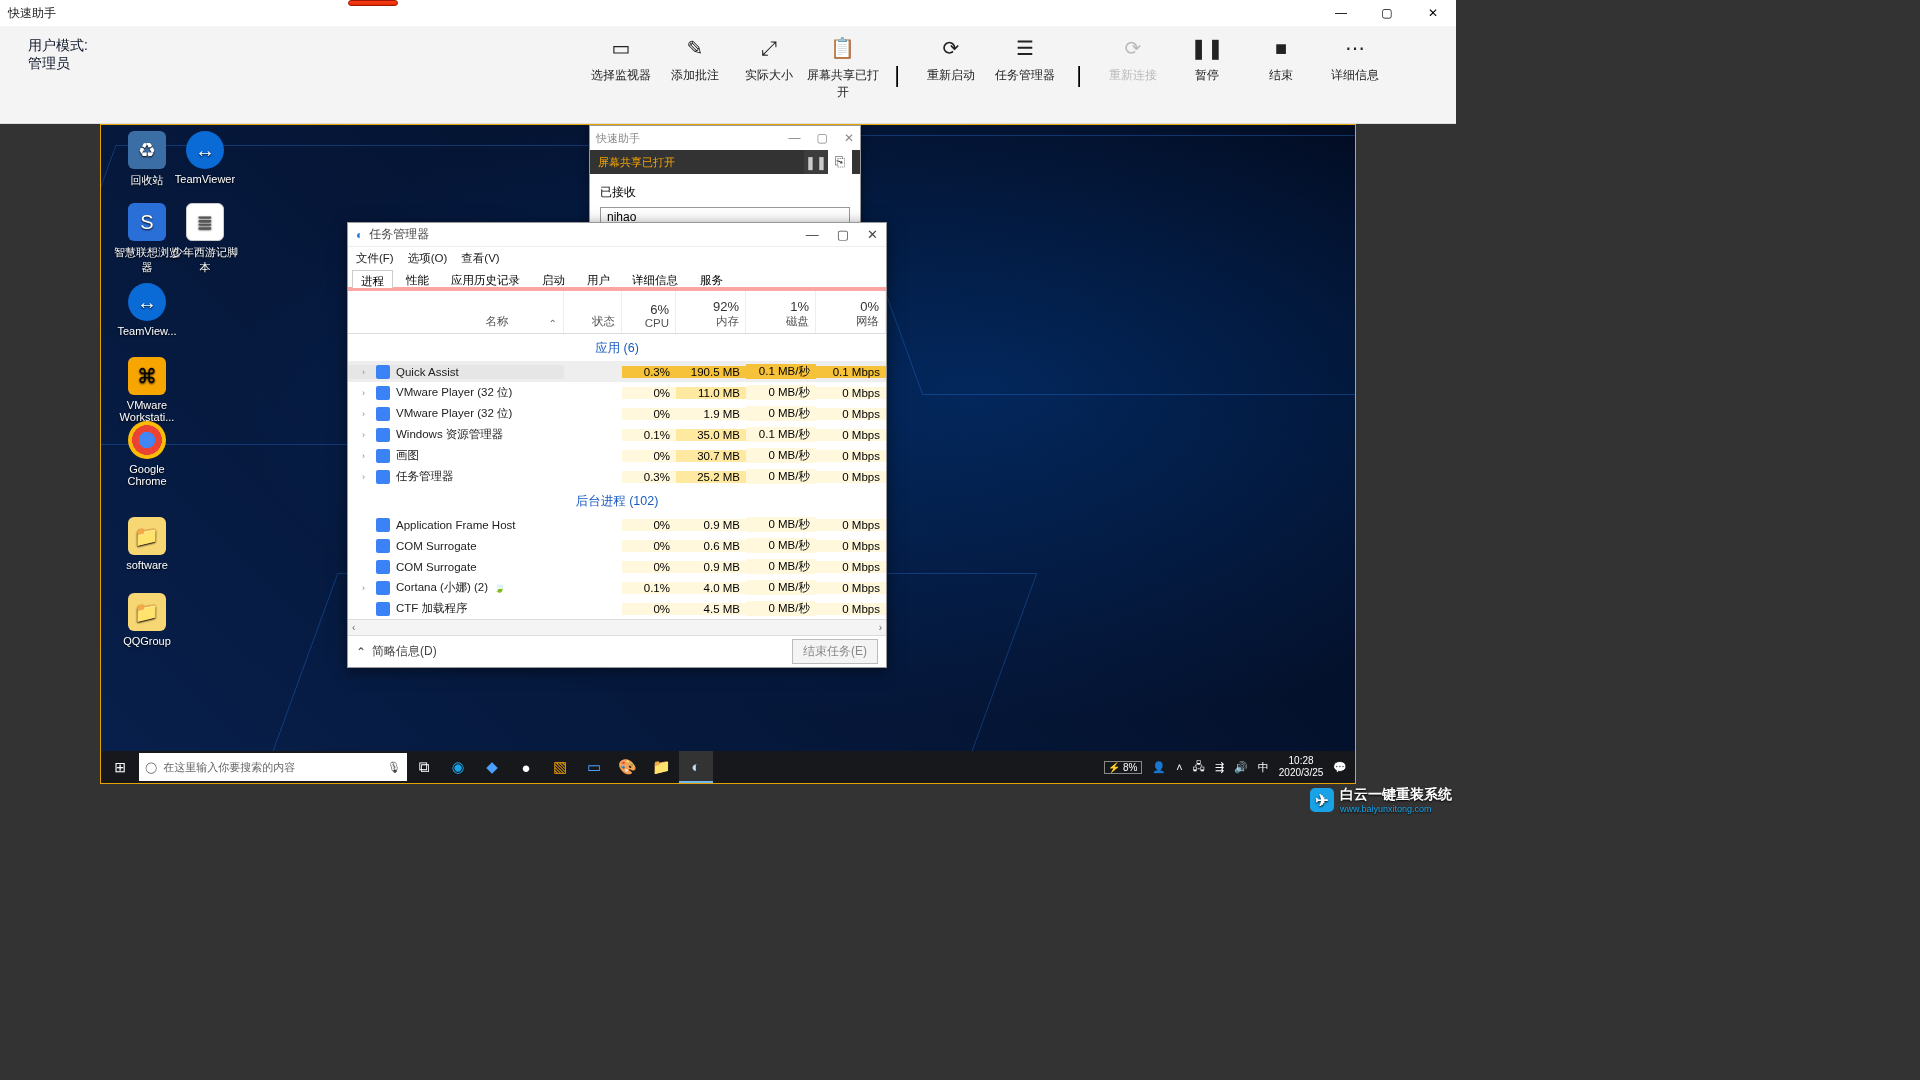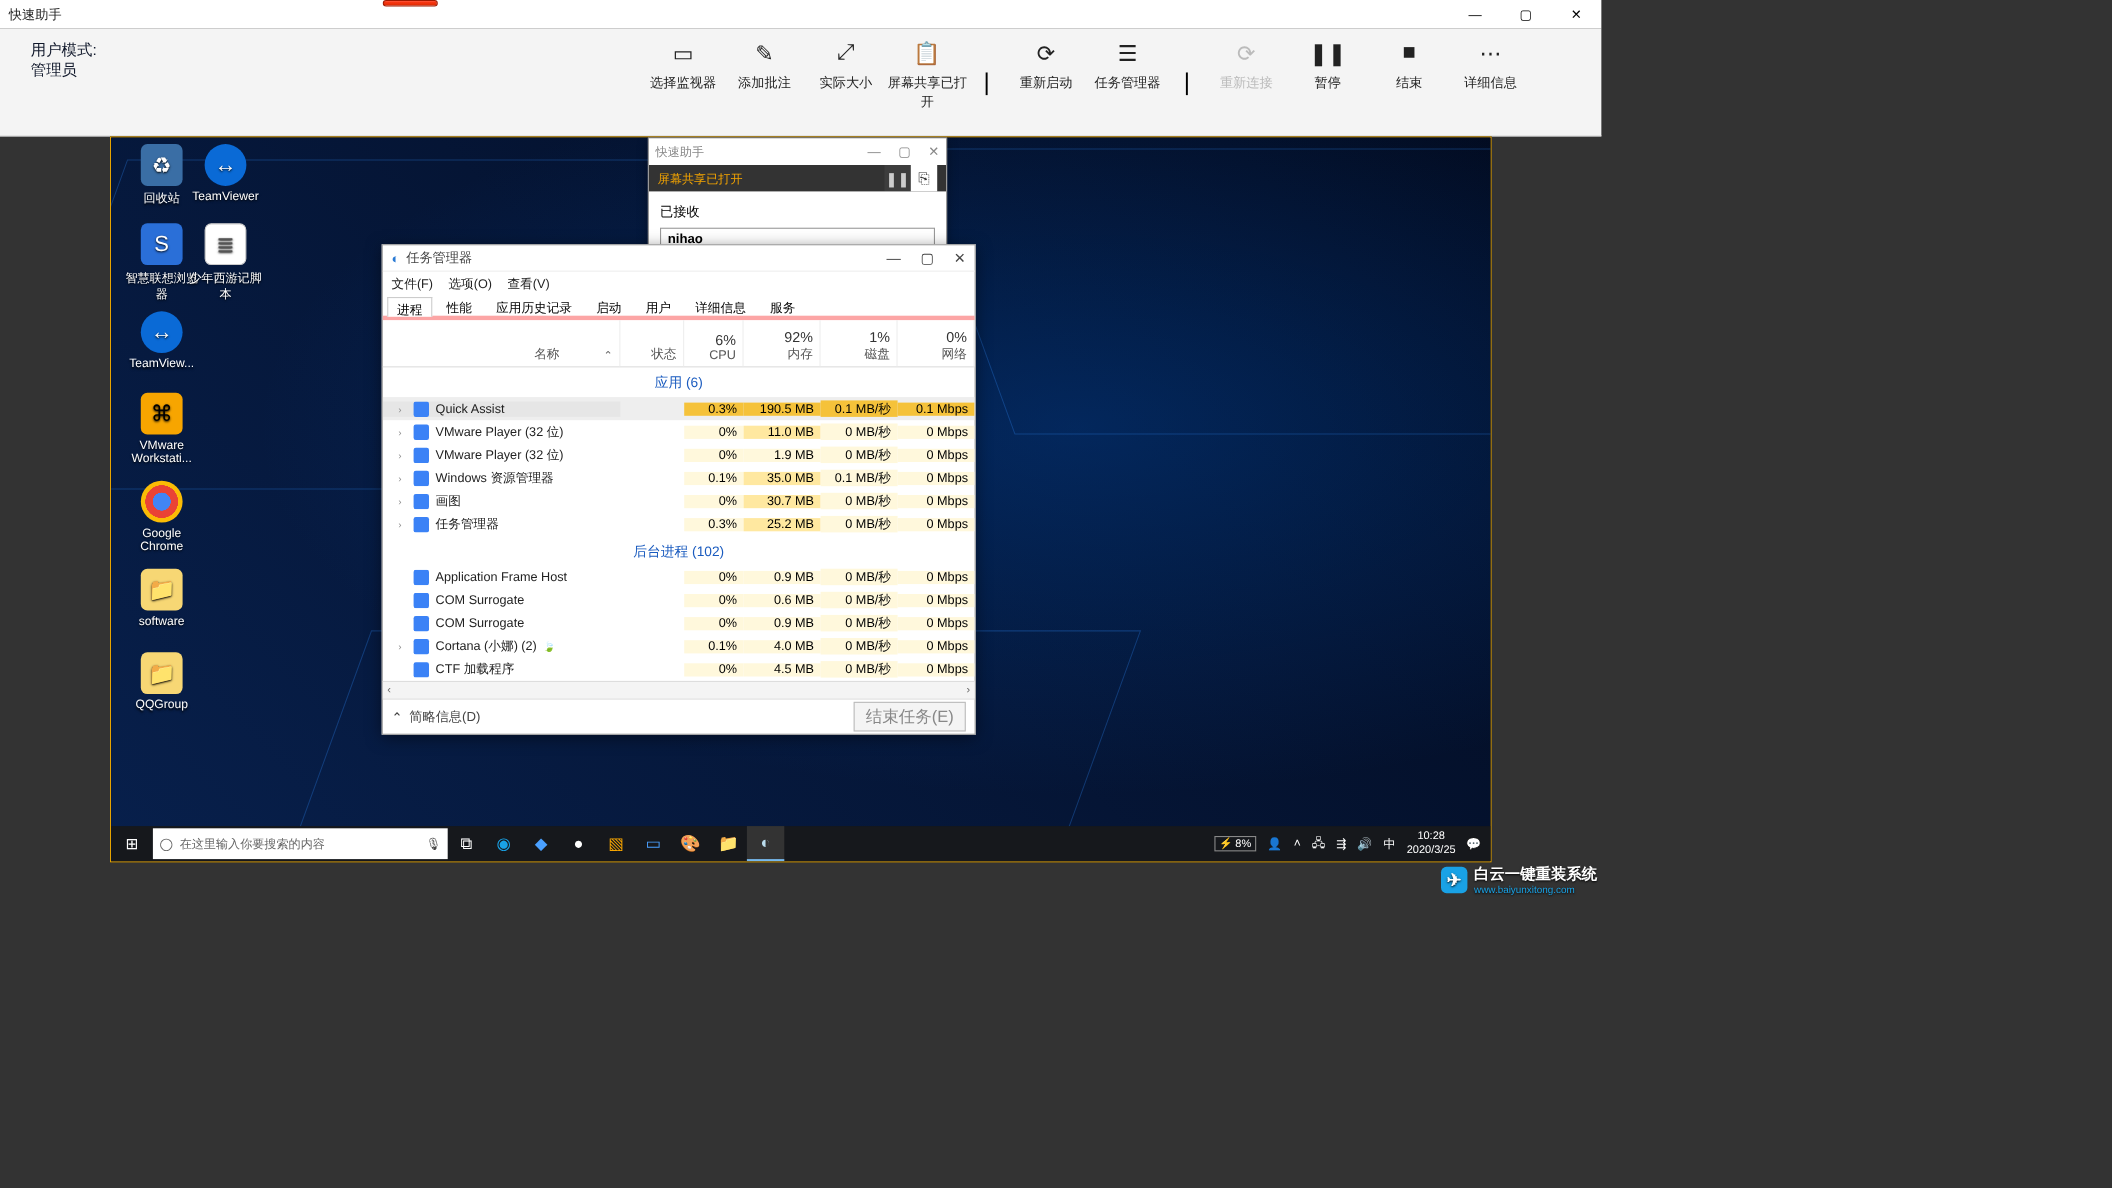--- a/index.html
+++ b/index.html
@@ -38,21 +38,21 @@
 
 
 .qas { position:absolute; left:488px; top:0; width:272px; background:#fff; border:1px solid #999; box-shadow:0 3px 10px rgba(0,0,0,.4); }
 .qas-tb { height:24px; background:#fff; display:flex; align-items:center; padding:0 6px; justify-content:space-between; color:#888; font-size:11px; }
 .qas-tb .ctls { display:flex; gap:16px; font-size:12px; }
 .qas-banner { height:24px; background:#333; color:#f5a500; font-size:11px; display:flex; align-items:center; padding:0 8px; justify-content:space-between; }
 .qas-banner .ricons { display:flex; gap:0; }
 .qas-ricon { width:24px; height:24px; display:flex; align-items:center; justify-content:center; color:#ccc; font-size:13px; background:rgba(255,255,255,.05); }
 .qas-ricon.light { background:#fff; color:#333; }
 .qas-body { padding:10px 10px 4px; font-size:12px; }
-.qas-input { width:100%; border:1px solid #999; padding:2px 6px; font-size:12px; margin-top:6px;font-weight:bold; }
+.qas-input { width:100%; border:1px solid #999; padding:2px 6px; font-size:12px; margin-top:6px; }
 
 
 .tm { position:absolute; left:246px; top:97px; width:540px; height:446px; background:#fff; border:1px solid #999; box-shadow:0 3px 14px rgba(0,0,0,.5); display:flex; flex-direction:column; }
 .tm-tb { height:24px; display:flex; align-items:center; padding:0 8px; gap:6px; font-size:12px; color:#444; justify-content:space-between; border-bottom:1px solid #eee; }
 .tm-tb .wc { display:flex; gap:18px; font-size:13px; }
 .tm-menu { height:22px; display:flex; align-items:center; gap:14px; padding:0 8px; font-size:11.5px; color:#222; }
 .tm-tabs { height:22px; display:flex; gap:4px; padding:0 4px; font-size:11.5px; border-bottom:4px solid #fca5a5; }
 .tm-tab { padding:3px 8px; border:1px solid transparent; border-bottom:none; cursor:pointer; }
 .tm-tab.active { background:#fff; border-color:#ccc; position:relative; top:1px; }
 .tm-head, .tm-row { display:grid; grid-template-columns: 1fr 58px 54px 70px 70px 70px; font-size:11.5px; }
@@ -72,21 +72,21 @@
 .tm-row .nm .ico { width:14px; height:14px; background:#3b82f6; border-radius:2px; display:inline-block; }
 .tm-row .num { text-align:right; background:#fff8dc; font-variant-numeric:tabular-nums; }
 .tm-row .num.h1 { background:#ffe8a0; }
 .tm-row .num.h2 { background:#ffd970; }
 .tm-row .num.sel { background:#f5c23a; }
 .tm-row.selected { background:#eee; }
 .tm-row.selected .nm { background:#e6e6e6; }
 .tm-hscroll { height:16px; border-top:1px solid #ddd; background:#f4f4f4; display:flex; justify-content:space-between; align-items:center; padding:0 4px; font-size:10px; color:#666; }
 .tm-foot { height:32px; border-top:1px solid #ddd; display:flex; align-items:center; justify-content:space-between; padding:0 8px; font-size:12px; }
 .tm-foot .link { color:#444; display:flex; align-items:center; gap:6px; }
-.tm-foot .btn { border:1px solid #bbb; background:#f4f4f4; padding:3px 10px; color:#888; font-size:15px; }
+.tm-foot .btn { border:1px solid #bbb; background:#f4f4f4; padding:3px 10px; color:#888; font-size:12px; }
 .leaf { font-size:9px; color:#2a9d3e; }
 
 
 .taskbar { position:absolute; left:0; right:0; bottom:0; height:32px; background:#16181c; display:flex; align-items:center; color:#fff; font-size:11px; }
 .taskbar .start { width:38px; display:flex; align-items:center; justify-content:center; font-size:14px; }
 .taskbar .search { display:flex; align-items:center; background:#fff; color:#666; height:28px; width:268px; padding:0 6px; gap:6px; }
 .taskbar .search .txt{flex:1;} .taskbar .search .mic{color:#444;}
 .taskbar .tb { width:34px; height:32px; display:flex; align-items:center; justify-content:center; font-size:15px; }
 .taskbar .tb.active { background:#333; border-bottom:2px solid #76b9ed; }
 .taskbar .tray { margin-left:auto; display:flex; align-items:center; gap:10px; padding:0 8px; }
@@ -185,21 +185,21 @@
         <div>少年西游记脚本</div>
       </div>
       <div class="dicon" style="left: 10px; top: 158px;">
         <div class="gfx tv">↔</div>
         <div>TeamView...</div>
       </div>
       <div class="dicon" style="left: 10px; top: 232px;">
         <div class="gfx vm">⌘</div>
         <div>VMware Workstati...</div>
       </div>
-      <div class="dicon" style="left: 10px; top: 312px;">
+      <div class="dicon" style="left: 10px; top: 296px;">
         <div class="gfx chrome"></div>
         <div>Google Chrome</div>
       </div>
       <div class="dicon" style="left: 10px; top: 392px;">
         <div class="gfx folder">📁</div>
         <div>software</div>
       </div>
       <div class="dicon" style="left: 10px; top: 468px;">
         <div class="gfx folder">📁</div>
         <div>QQGroup</div>

